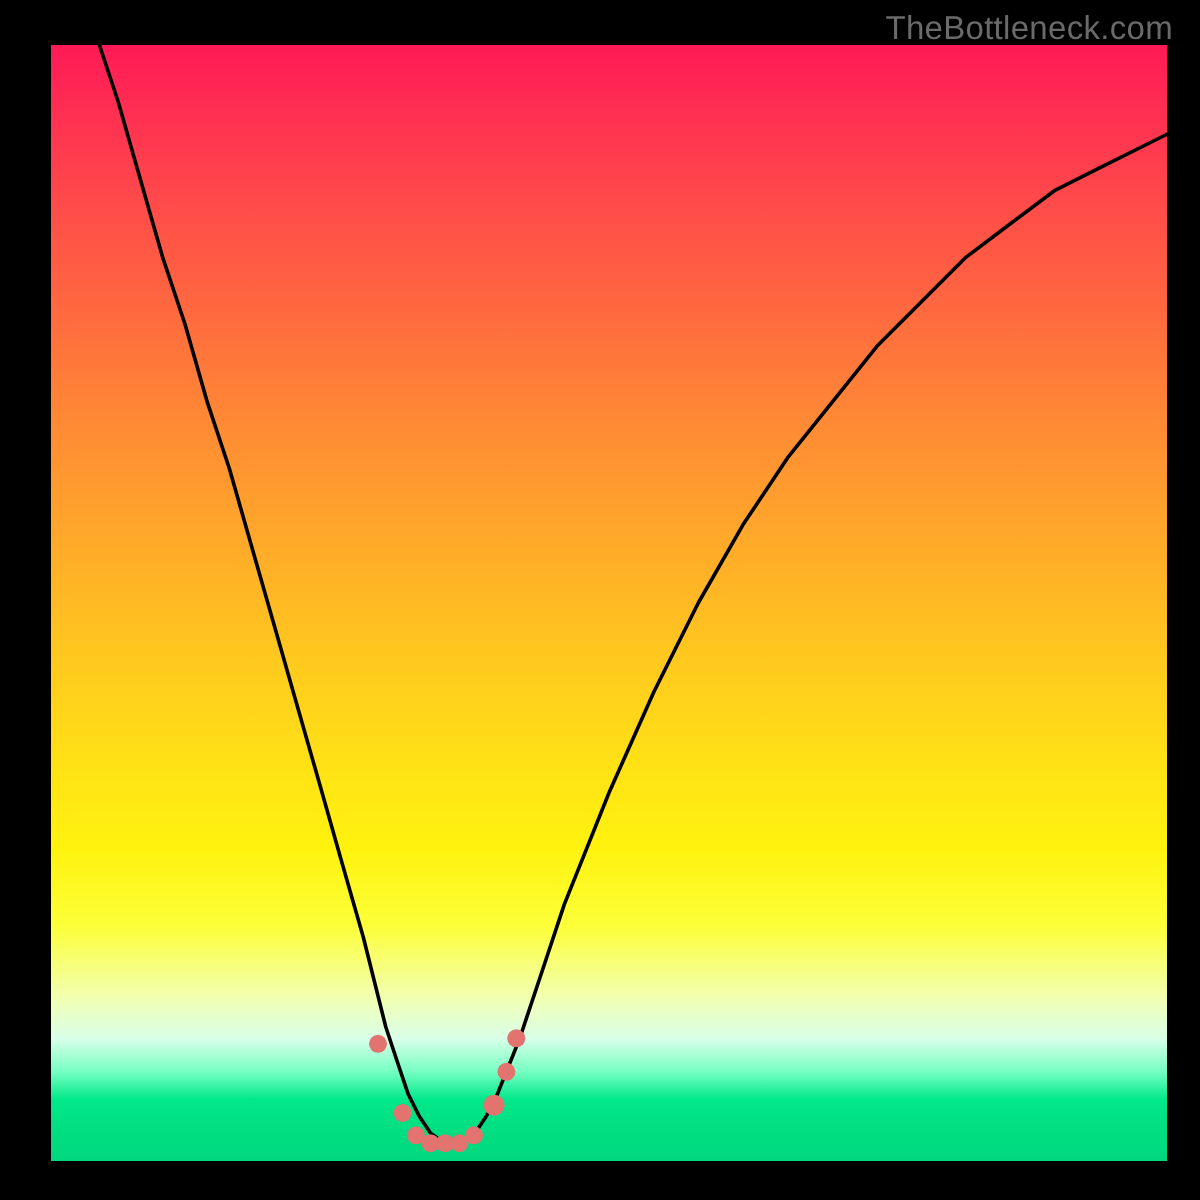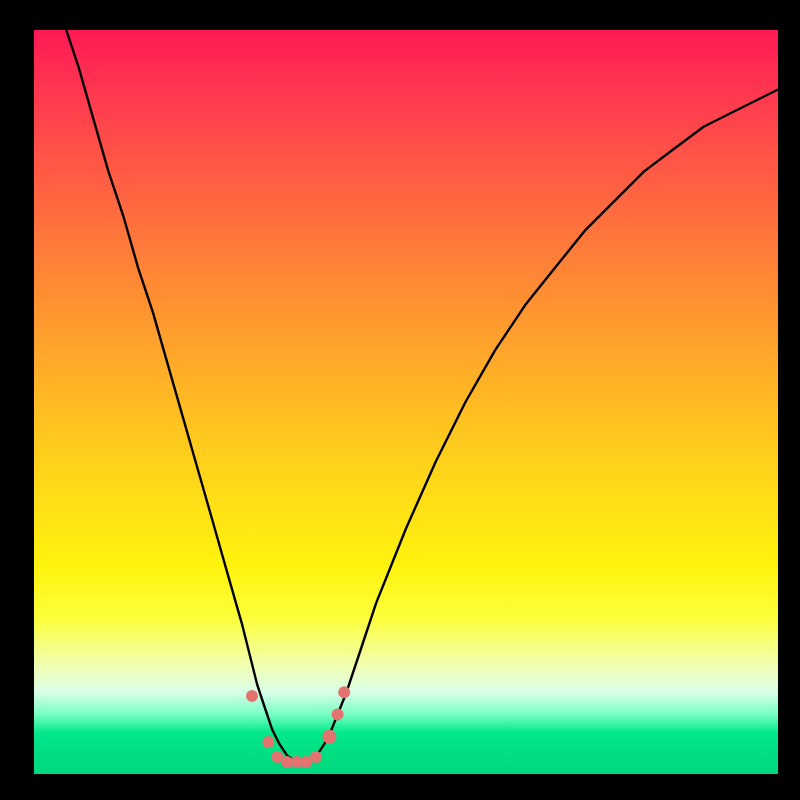--- a/index.html
+++ b/index.html
@@ -61,20 +61,21 @@
     top: 0;
     width: 744px;
     height: 744px;
     overflow: visible;
   }
 </style>
 </head>
 <body>
 
 <div class="frame">
+  <div class="watermark">TheBottleneck.com</div>
   <div class="plot-area">
     <svg class="curve" viewBox="0 0 744 744" preserveAspectRatio="none">
       <path id="curve-path" fill="none" stroke="#000000" stroke-width="2.4" d="M0.0 -104.2 L14.9 -59.5 L29.8 -7.4 L44.6 37.2 L59.5 89.3 L74.4 141.4 L89.3 186.0 L104.2 238.1 L119.0 282.7 L133.9 334.8 L148.8 386.9 L163.7 439.0 L178.6 491.0 L193.4 543.1 L208.3 595.2 L223.2 654.7 L230.6 677.0 L238.1 699.4 L245.5 714.2 L253.0 725.4 L260.4 730.6 L267.8 732.8 L275.3 730.6 L282.7 725.4 L290.2 714.2 L297.6 699.4 L312.5 662.2 L327.4 617.5 L342.2 572.9 L357.1 535.7 L372.0 498.5 L401.8 431.5 L431.5 372.0 L461.3 319.9 L491.0 275.3 L520.8 238.1 L550.6 200.9 L580.3 171.1 L610.1 141.4 L639.8 119.0 L669.6 96.7 L699.4 81.8 L744.0 59.5" stroke-linejoin="round" stroke-linecap="round"></path>
       <g id="markers">
           <circle cx="218.0" cy="665.9" r="6" fill="#e2736f" stroke="#c9554f" stroke-width="0"></circle>
           <circle cx="234.4" cy="712.0" r="6" fill="#e2736f" stroke="#c9554f" stroke-width="0"></circle>
           <circle cx="243.3" cy="726.9" r="6" fill="#e2736f" stroke="#c9554f" stroke-width="0"></circle>
           <circle cx="253.0" cy="732.1" r="6" fill="#e2736f" stroke="#c9554f" stroke-width="0"></circle>
           <circle cx="262.6" cy="732.1" r="6" fill="#e2736f" stroke="#c9554f" stroke-width="0"></circle>
           <circle cx="272.3" cy="732.1" r="6" fill="#e2736f" stroke="#c9554f" stroke-width="0"></circle>

